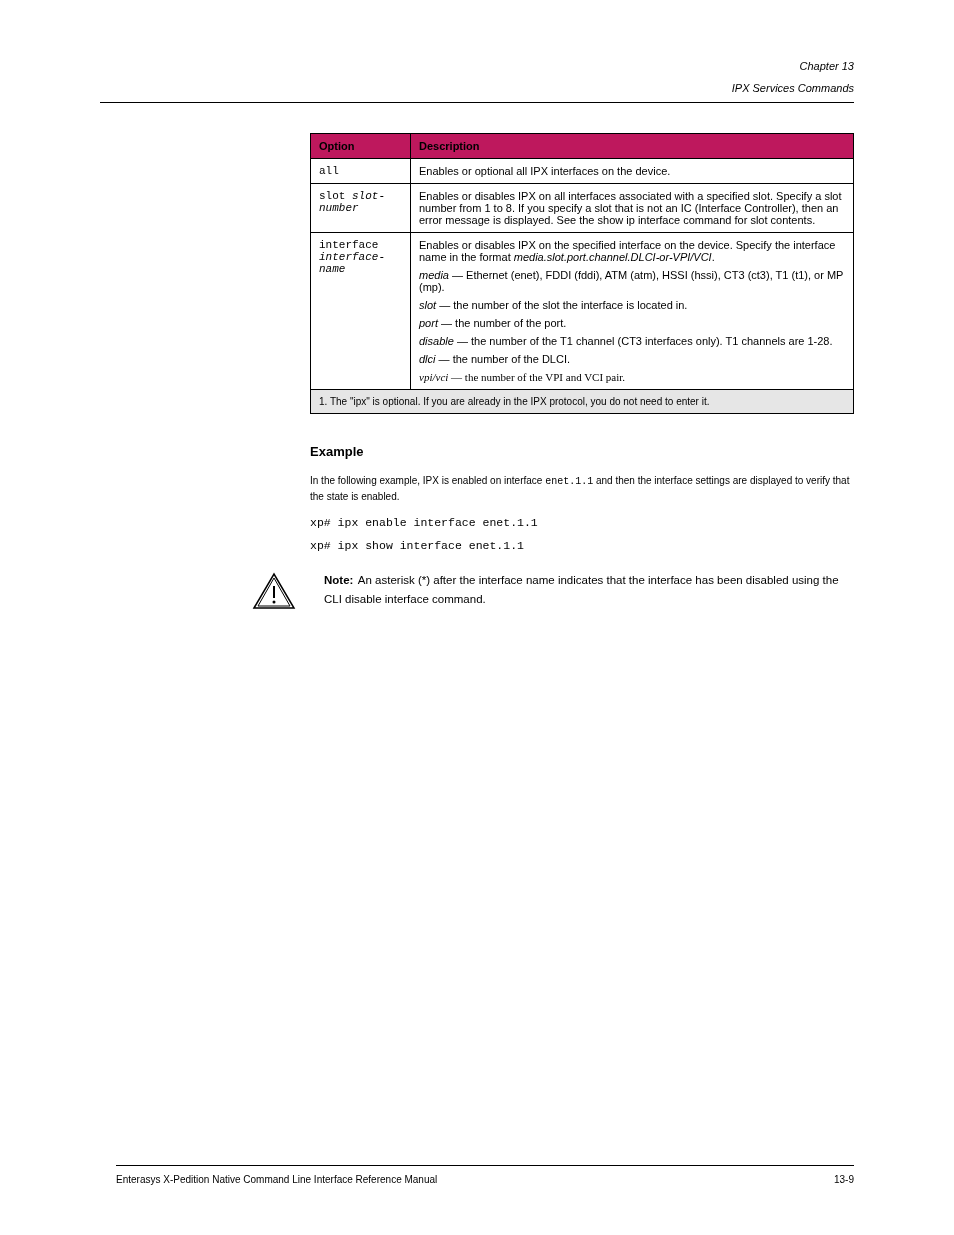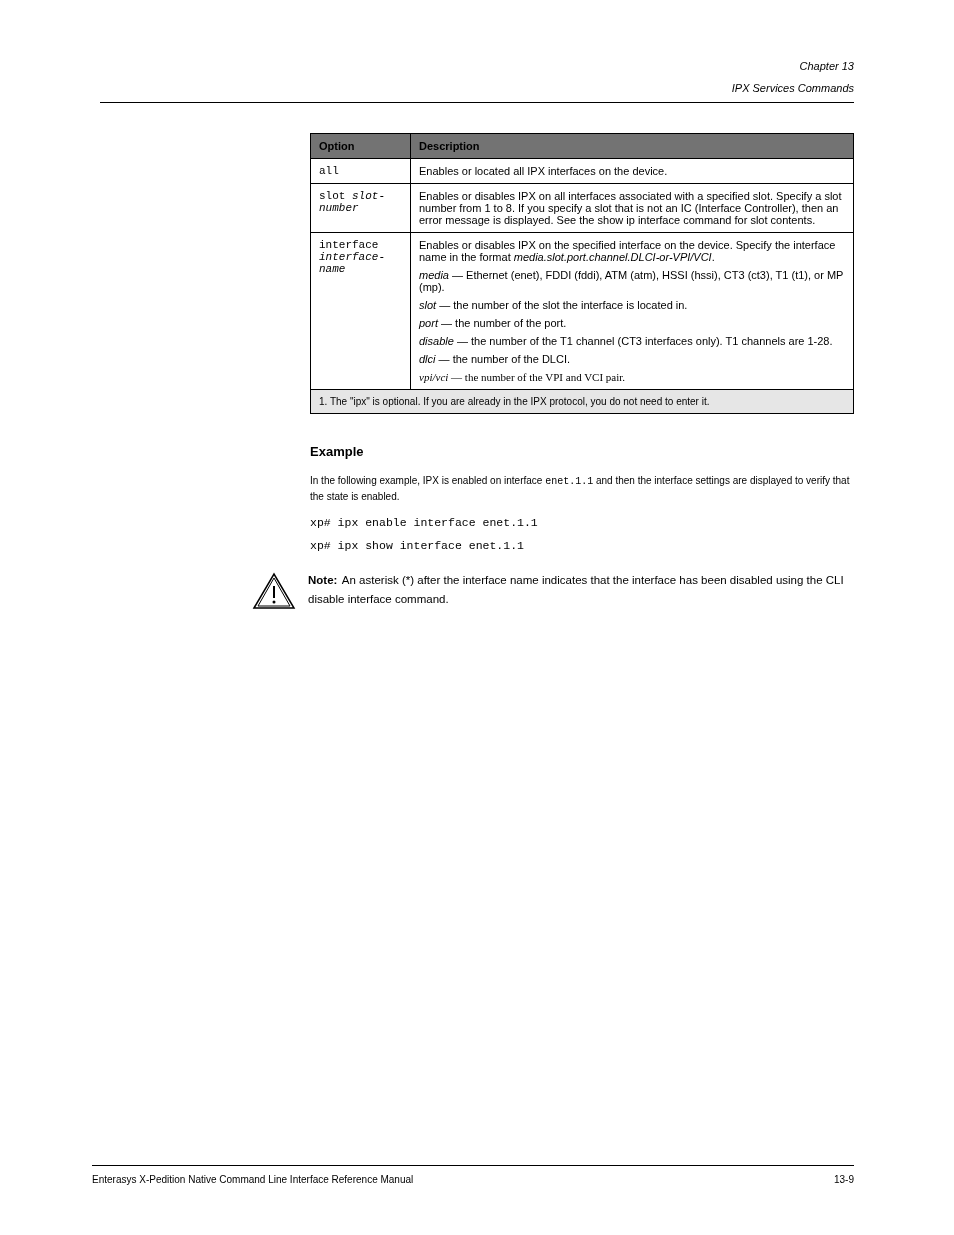--- a/index.html
+++ b/index.html
@@ -45,21 +45,21 @@
     width: 100%;
     font-size: 11px;
   }
   table.syntax th, table.syntax td {
     border: 1px solid #000;
     padding: 6px 8px;
     text-align: left;
     vertical-align: top;
   }
   table.syntax th {
-    background: #737373;
+    background: #be185d;
     font-weight: bold;
   }
   table.syntax .footer-row td {
     background: #e6e6e6;
     font-size: 10px;
   }
   .mono {
     font-family: "Courier New", Courier, monospace;
   }
   .italic { font-style: italic; }
@@ -76,41 +76,41 @@
     margin-bottom: 12px;
   }
   .cmd-line {
     font-family: "Courier New", Courier, monospace;
     font-size: 11.5px;
     margin: 10px 0 10px 0;
   }
   .note-block {
     display: flex;
     align-items: flex-start;
-    gap: 10px;
+    gap: 26px;
     margin: 18px 0 18px -60px;
   }
   .note-icon {
     width: 48px;
     height: 42px;
     flex-shrink: 0;
   }
   .note-icon svg { width: 100%; height: 100%; }
   .note-label {
     font-weight: bold;
     font-size: 11.5px;
   }
   .note-text {
     font-size: 11.5px;
     line-height: 1.5;
   }
   .footer {
     position: absolute;
     bottom: 50px;
-    left: 92px;
+    left: 116px;
     right: 100px;
     border-top: 1px solid #000;
     padding-top: 8px;
     display: flex;
     justify-content: space-between;
     font-size: 10px;
   }
   .cell-content p { margin-bottom: 6px; }
   .cell-content p:last-child { margin-bottom: 0; font-family: Liberation Serif, serif; }
 </style>
@@ -130,21 +130,21 @@
       <table class="syntax">
         <thead>
           <tr>
             <th style="width:100px;">Option</th>
             <th>Description</th>
           </tr>
         </thead>
         <tbody id="table-body">
             <tr>
               <td class="mono">all</td>
-              <td class="cell-content">Enables or located all IPX interfaces on the device.</td>
+              <td class="cell-content">Enables or optional all IPX interfaces on the device.</td>
             </tr>
             <tr>
               <td class="mono">slot <span class="italic">slot-number</span></td>
               <td class="cell-content">Enables or disables IPX on all interfaces associated with a specified slot. Specify a slot number from 1 to 8. If you specify a slot that is not an IC (Interface Controller), then an error message is displayed. See the <span class="bold">show ip interface</span> command for slot contents.</td>
             </tr>
             <tr>
               <td class="mono">interface <span class="italic">interface-name</span></td>
               <td class="cell-content">
                 <p>Enables or disables IPX on the specified interface on the device. Specify the interface name in the format <span class="italic">media.slot.port.channel.DLCI-or-VPI/VCI</span>.</p>
                 <p><span class="italic">media</span> — Ethernet (enet), FDDI (fddi), ATM (atm), HSSI (hssi), CT3 (ct3), T1 (t1), or MP (mp).</p>

